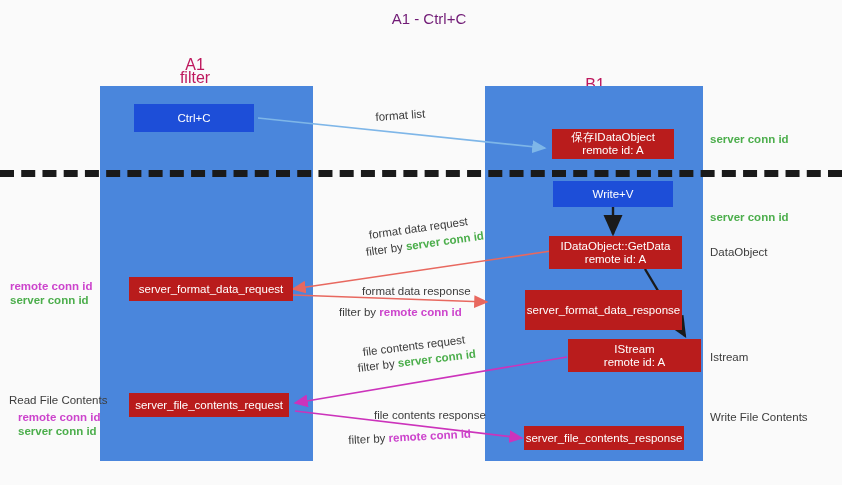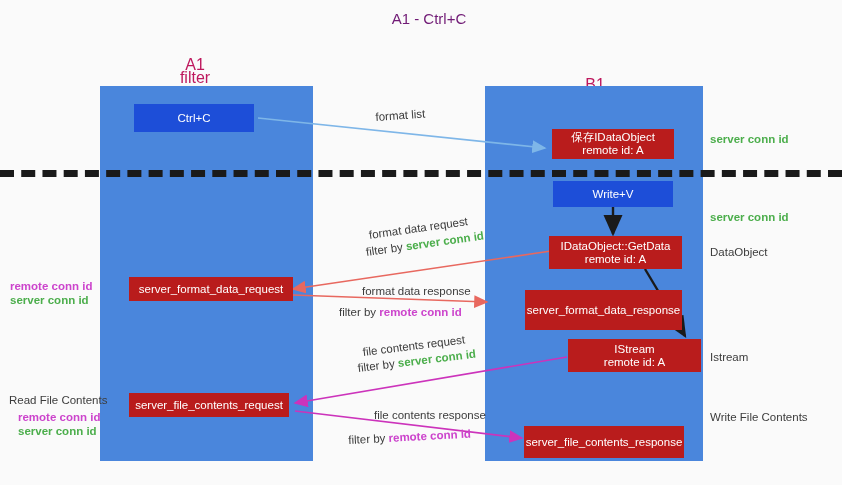--- a/index.html
+++ b/index.html
@@ -112,21 +112,21 @@
 
   <div class="box orange" style="left:568px;top:339px;width:133px;height:33px;">
     <span>IStream</span>
     <span>remote id: A</span>
   </div>
 
   <div class="box orange" style="left:489px;top:290px;width:157px;height:40px;margin-left:36px;">
     <span>server_format_data_response</span>
   </div>
 
-  <div class="box orange" style="left:524px;top:426px;width:160px;height:32px;">
+  <div class="box orange" style="left:524px;top:426px;width:160px;height:24px;">
     <span>server_file_contents_response</span>
   </div>
 
   <div class="lbl rot" style="left:375px;top:110px;transform:rotate(-4deg);">format list</div>
 
   <div class="lbl rot" style="left:368px;top:228px;transform:rotate(-8deg);">format data request</div>
   <div class="lbl rot" style="left:365px;top:245px;transform:rotate(-8deg);">
     <span>filter by </span><span class="lbl green" style="position:static;">server conn id</span>
   </div>
 

